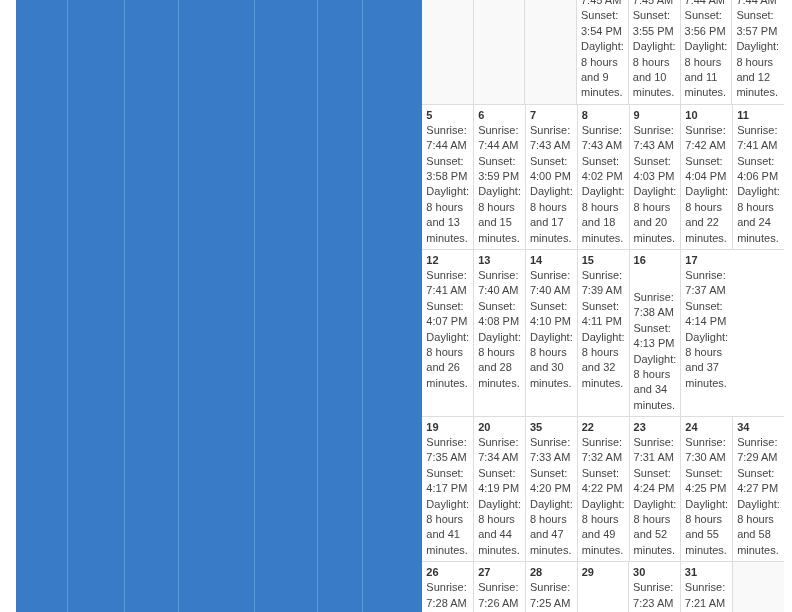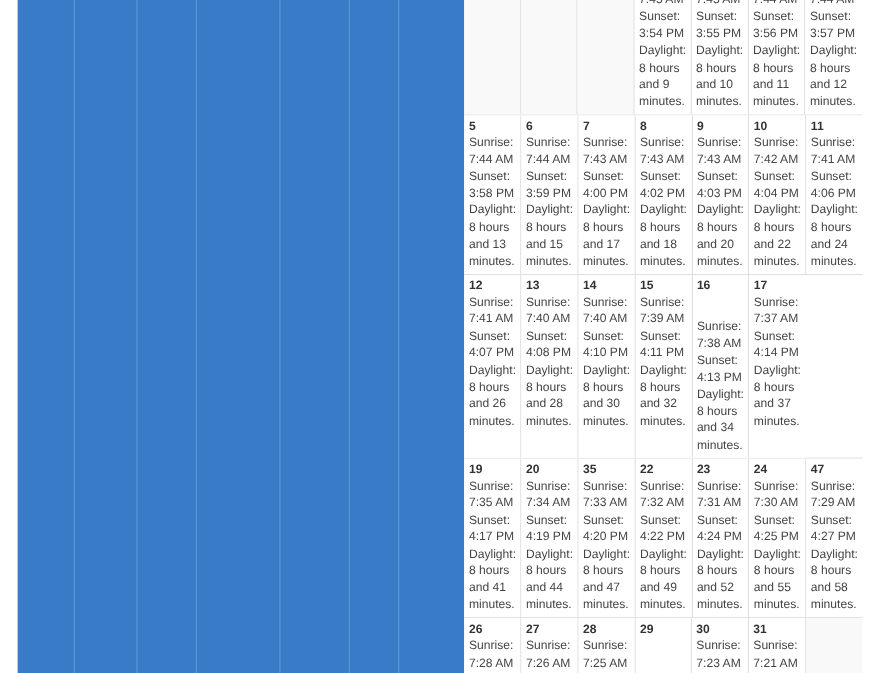--- a/index.html
+++ b/index.html
@@ -267,21 +267,21 @@
 Sunset: 4:24 PM
 Daylight: 8 hours and 52 minutes.</div>
           </div>
           <div class="cal-cell">
             <div class="day-num">24</div>
             <div class="day-info" style="white-space: pre-line;">Sunrise: 7:30 AM
 Sunset: 4:25 PM
 Daylight: 8 hours and 55 minutes.</div>
           </div>
           <div class="cal-cell">
-            <div class="day-num">47</div>
+            <div class="day-num">34</div>
             <div class="day-info" style="white-space: pre-line;">Sunrise: 7:29 AM
 Sunset: 4:27 PM
 Daylight: 8 hours and 58 minutes.</div>
           </div>
         </div>
         <div class="cal-week">
           <div class="cal-cell">
             <div class="day-num">26</div>
             <div class="day-info" style="white-space: pre-line;">Sunrise: 7:28 AM
 Sunset: 4:29 PM

